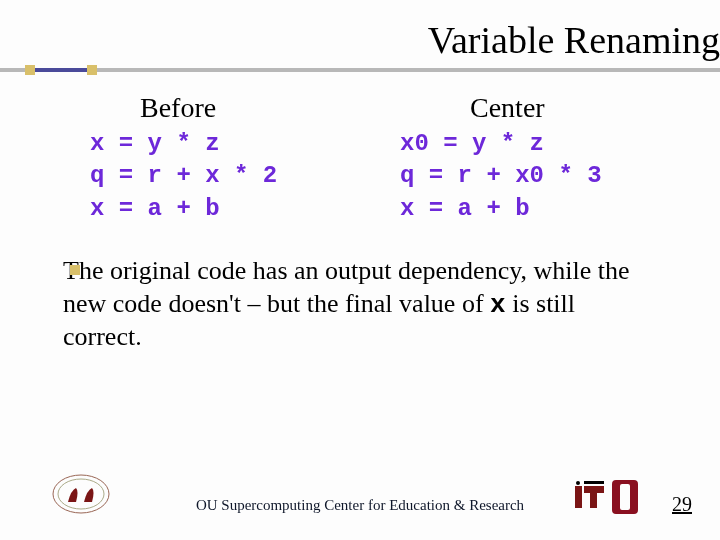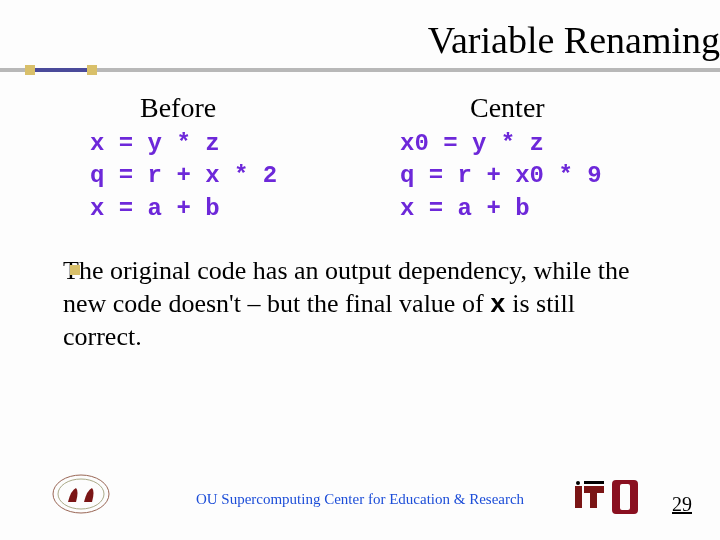--- a/index.html
+++ b/index.html
@@ -89,23 +89,23 @@
   }
   .footer {
     position: absolute;
     left: 0; right: 0; bottom: 14px;
     height: 60px;
   }
   .footer-text {
     position: absolute;
     left: 50%;
     transform: translateX(-50%);
-    bottom: 18px;
+    bottom: 12px;
     font-size: 15px;
-    color: #1d4ed8;
+    color: #0f172a;
   }
   .page-num {
     position: absolute;
     right: 28px;
     bottom: 10px;
     font-size: 20px;
     text-decoration: underline;
   }
   .logo-left, .logo-right {
     position: absolute;
@@ -130,21 +130,21 @@
 <div class="columns">
   <div class="col col-before">
     <h3>Before</h3>
     <div class="code">x = y * z
 q = r + x * 2
 x = a + b</div>
   </div>
   <div class="col col-after">
     <h3>Center</h3>
     <div class="code">x0 = y * z
-q = r + x0 * 9
+q = r + x0 * 3
 x = a + b</div>
   </div>
 </div>
 
 <div class="para-wrap">
   <div class="bullet" style="left:70px; top:40px;"></div>
   <p class="para">
     <span>The original code has an output dependency, while the new code doesn't – but the final value of </span><span class="mono">x</span><span> is still correct.</span>
   </p>
 </div>

